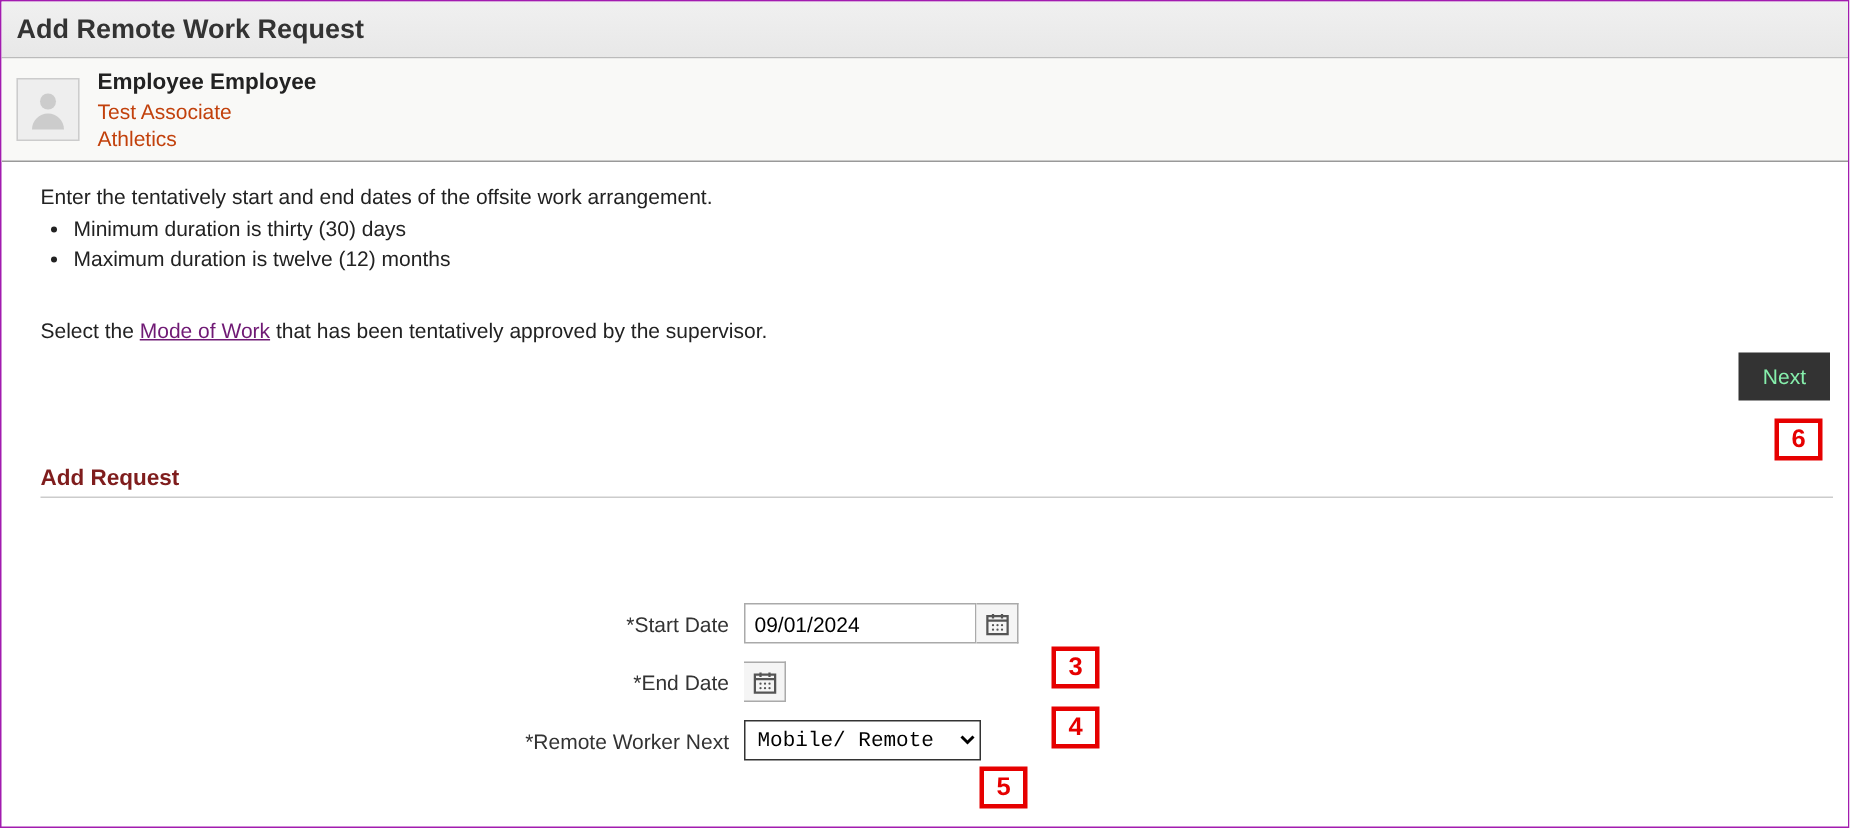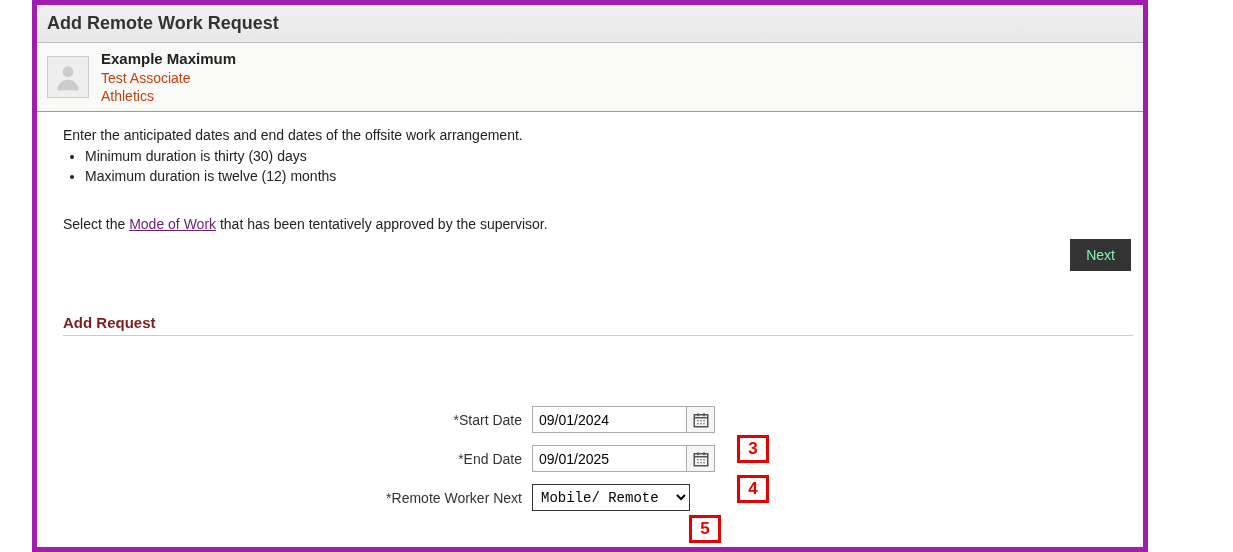--- a/index.html
+++ b/index.html
@@ -3,26 +3,25 @@
   <meta charset="utf-8">
   <style>
     * { box-sizing: border-box; margin: 0; padding: 0; }
     body {
       font-family: Arial, Helvetica, sans-serif;
       font-size: 14px;
       color: #333;
       background: #fff;
     }
     .page-container {
-      width: 1116px;
+      width: 1233px;
       height: 552px;
-      border: 5px solid #a21caf;
+      border: 1px solid #a21caf;
       position: relative;
       overflow: hidden;
-      margin-left: 32px;
     }
     .header-bar {
       background: linear-gradient(to bottom, #f0f0f0, #e8e8e8);
       border-bottom: 1px solid #bbb;
       padding: 8px 10px;
     }
     .header-title {
       font-size: 18px;
       font-weight: bold;
       color: #333;
@@ -154,28 +153,28 @@
   </div>
 
   <div class="employee-panel">
     <div class="avatar">
       <svg viewBox="0 0 24 24">
         <circle cx="12" cy="8" r="4" fill="#ccc"></circle>
         <path d="M4 22c0-4.4 3.6-8 8-8s8 3.6 8 8" fill="#ccc"></path>
       </svg>
     </div>
     <div class="employee-info">
-      <div class="employee-name">Example Maximum</div>
+      <div class="employee-name">Employee Employee</div>
       <div class="employee-meta">Test Associate</div>
       <div class="employee-meta">Athletics</div>
     </div>
   </div>
 
   <div class="instructions">
-    <div>Enter the anticipated dates and end dates of the offsite work arrangement.</div>
+    <div>Enter the tentatively start and end dates of the offsite work arrangement.</div>
     <ul>
       <li>Minimum duration is thirty (30) days</li>
       <li>Maximum duration is twelve (12) months</li>
     </ul>
     <div class="mode-text">
       <span>Select the </span><a class="mode-link">Mode of Work</a><span> that has been tentatively approved by the supervisor.</span>
     </div>
   </div>
 
   <div class="next-area">
@@ -204,21 +203,20 @@
               <circle cx="12" cy="17" r="1" fill="#555"></circle>
               <circle cx="16" cy="17" r="1" fill="#555"></circle>
           </svg>
         </button>
       </div>
     </div>
 
     <div class="form-row">
       <div class="form-label">*End Date</div>
       <div class="date-wrap">
-        <input class="text-input" value="09/01/2025" style="">
         <button class="cal-btn">
           <svg viewBox="0 0 24 24">
             <rect x="3" y="5" width="18" height="16" fill="none" stroke="#555" stroke-width="2"></rect>
             <line x1="3" y1="9" x2="21" y2="9" stroke="#555" stroke-width="2"></line>
             <line x1="8" y1="3" x2="8" y2="7" stroke="#555" stroke-width="2"></line>
             <line x1="16" y1="3" x2="16" y2="7" stroke="#555" stroke-width="2"></line>
             <circle cx="8" cy="13" r="1" fill="#555"></circle>
               <circle cx="12" cy="13" r="1" fill="#555"></circle>
               <circle cx="16" cy="13" r="1" fill="#555"></circle>
             <circle cx="8" cy="17" r="1" fill="#555"></circle>

